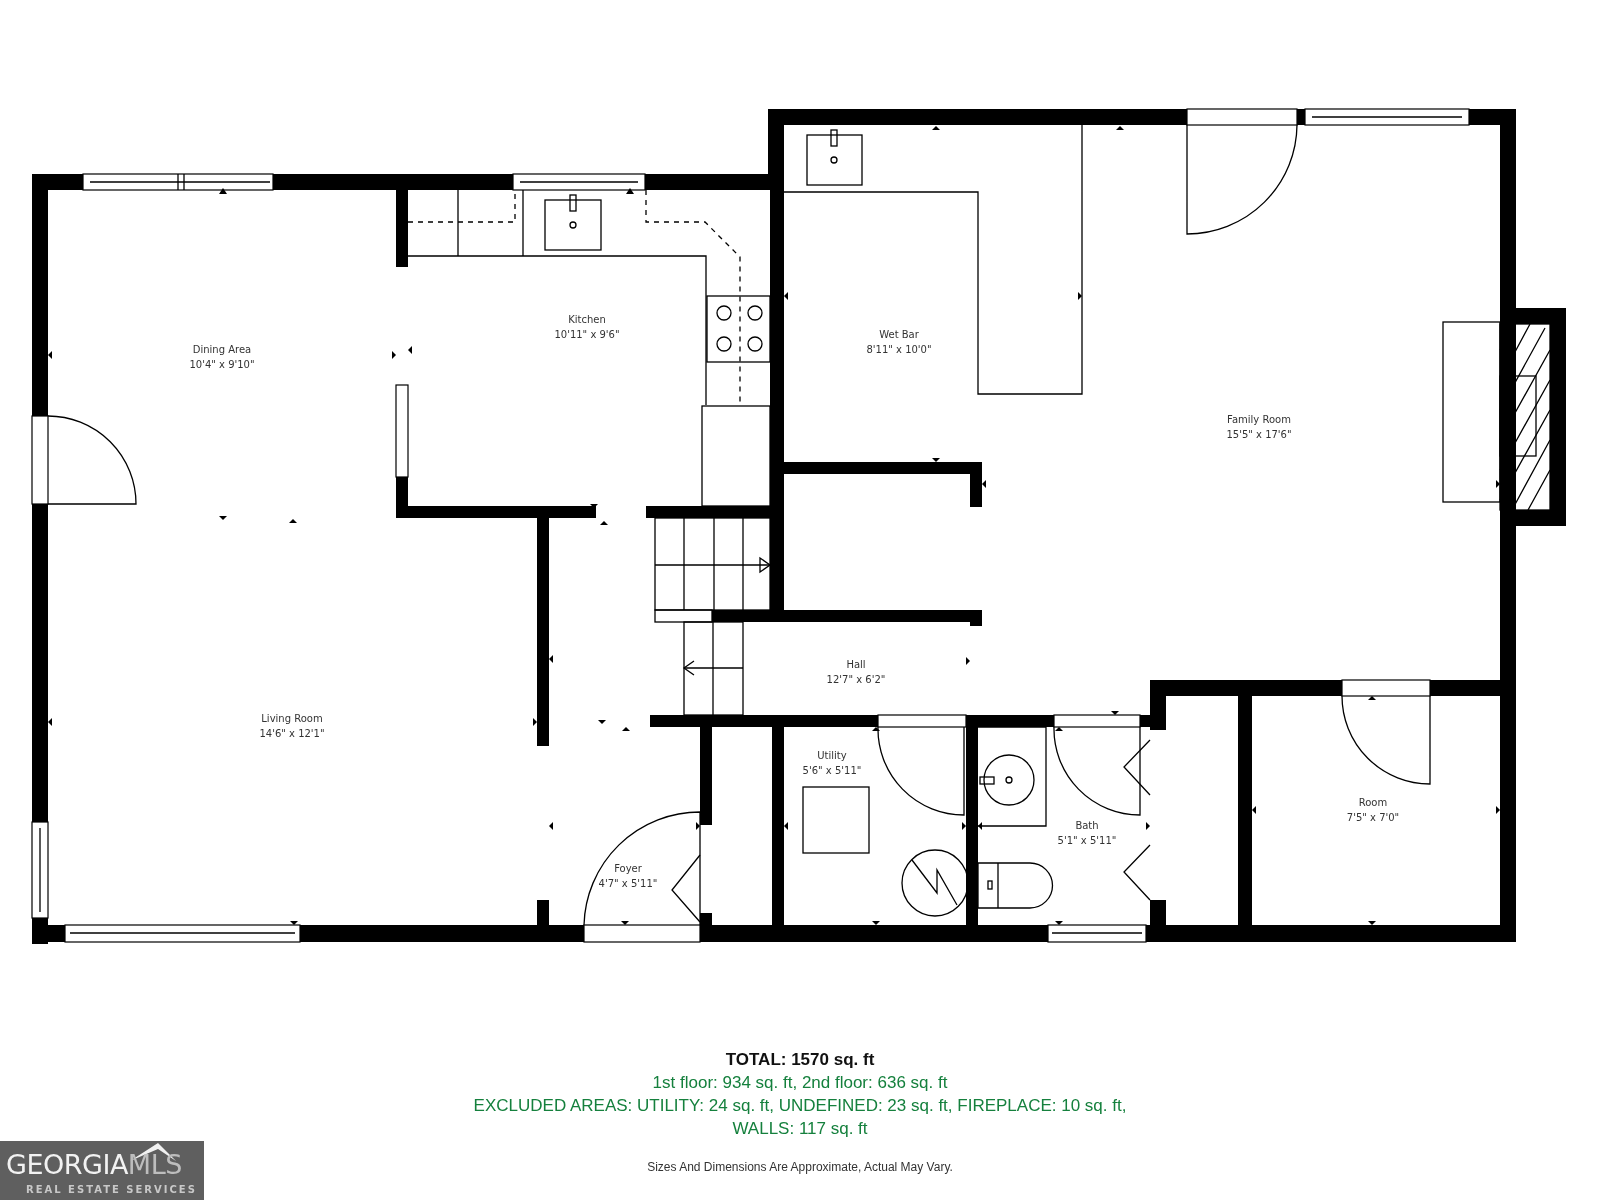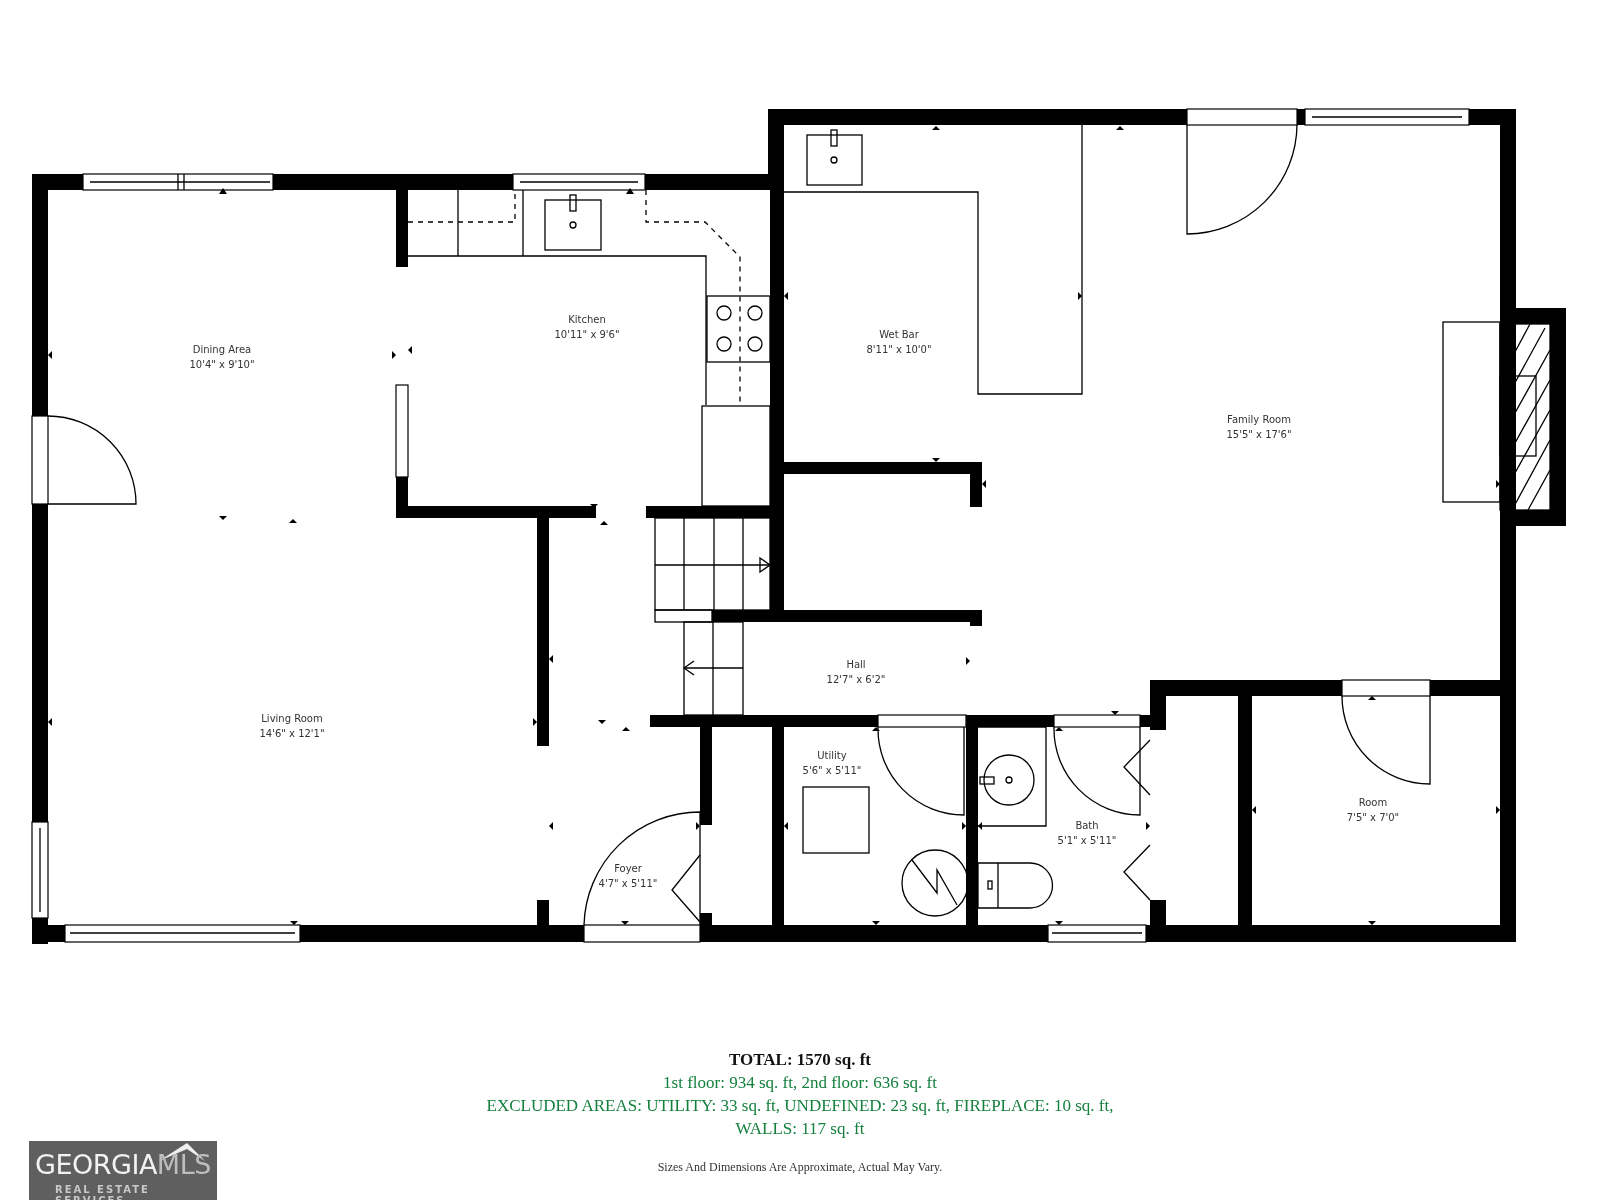--- a/index.html
+++ b/index.html
@@ -4,28 +4,28 @@
 <style>
   html, body { margin: 0; padding: 0; background: #ffffff; }
   body { width: 1600px; height: 1200px; position: relative; overflow: hidden; font-family: "DejaVu Sans", "Liberation Sans", sans-serif; color: #222; }
   #plan { position: absolute; left: 0; top: 0; width: 1600px; height: 1200px; }
   .wall { fill: #000; }
   .thin { fill: none; stroke: #000; stroke-width: 1.3; }
   .dash { fill: none; stroke: #000; stroke-width: 1.3; stroke-dasharray: 5 5; }
   .win { fill: #fff; stroke: #000; stroke-width: 1.2; }
   .room-label { font-size: 10px; fill: #333; text-anchor: middle; font-family: "DejaVu Sans", sans-serif; }
   .marker { fill: #000; }
-  .summary { position: absolute; left: 0; width: 1600px; text-align: center; font-family: Liberation Serif, serif; }
+  .summary { position: absolute; left: 0; width: 1600px; text-align: center; font-family: Liberation Sans, sans-serif; }
   .sum-total { top: 1050px; font-size: 17px; font-weight: bold; color: #111; }
   .sum-line { font-size: 17px; color: #15803d; }
   .sum-l1 { top: 1073px; }
   .sum-l2 { top: 1096px; }
   .sum-l3 { top: 1119px; }
   .disclaimer { top: 1160px; font-size: 12px; color: #333; }
-  .logo { position: absolute; left: 0; top: 1141px; width: 188px; height: 59px; background: #5f5f5f; margin-left: 29px; }
+  .logo { position: absolute; left: 0; top: 1141px; width: 204px; height: 59px; background: #5f5f5f; }
   .logo-main { position: absolute; left: 6px; top: 8px; font-size: 27px; color: #f2f2f2; letter-spacing: -0.5px; font-family: "DejaVu Sans", sans-serif; }
   .logo-main .mls { color: #bdbdbd; }
   .logo-sub { position: absolute; left: 26px; top: 43px; font-size: 10px; color: #c8c8c8; letter-spacing: 2px; font-weight: bold; font-family: "DejaVu Sans", sans-serif; }
   .logo-roof { position: absolute; left: 128px; top: 0px; }
 </style>
 </head>
 <body>
 
 <svg id="plan" viewBox="0 0 1600 1200" xmlns="http://www.w3.org/2000/svg">
 
@@ -252,21 +252,21 @@
     <text class="room-label" x="1087" y="844">5'1" x 5'11"</text>
     <text class="room-label" x="1373" y="806">Room</text>
     <text class="room-label" x="1373" y="821">7'5" x 7'0"</text>
     <text class="room-label" x="628" y="872">Foyer</text>
     <text class="room-label" x="628" y="887">4'7" x 5'11"</text>
   </g>
 </svg>
 
 <div class="summary sum-total">TOTAL: 1570 sq. ft</div>
 <div class="summary sum-line sum-l1">1st floor: 934 sq. ft, 2nd floor: 636 sq. ft</div>
-<div class="summary sum-line sum-l2">EXCLUDED AREAS: UTILITY: 33 sq. ft, UNDEFINED: 23 sq. ft, FIREPLACE: 10 sq. ft,</div>
+<div class="summary sum-line sum-l2">EXCLUDED AREAS: UTILITY: 24 sq. ft, UNDEFINED: 23 sq. ft, FIREPLACE: 10 sq. ft,</div>
 <div class="summary sum-line sum-l3">WALLS: 117 sq. ft</div>
 <div class="summary disclaimer">Sizes And Dimensions Are Approximate, Actual May Vary.</div>
 
 <div class="logo">
   <svg class="logo-roof" width="50" height="22" viewBox="0 0 50 22">
     <path d="M2 20 L30 2 L48 20 L30 8 Z" fill="#f0f0f0"></path>
   </svg>
   <div class="logo-main"><span>GEORGIA</span><span class="mls">MLS</span></div>
   <div class="logo-sub">REAL ESTATE SERVICES</div>
 </div>

